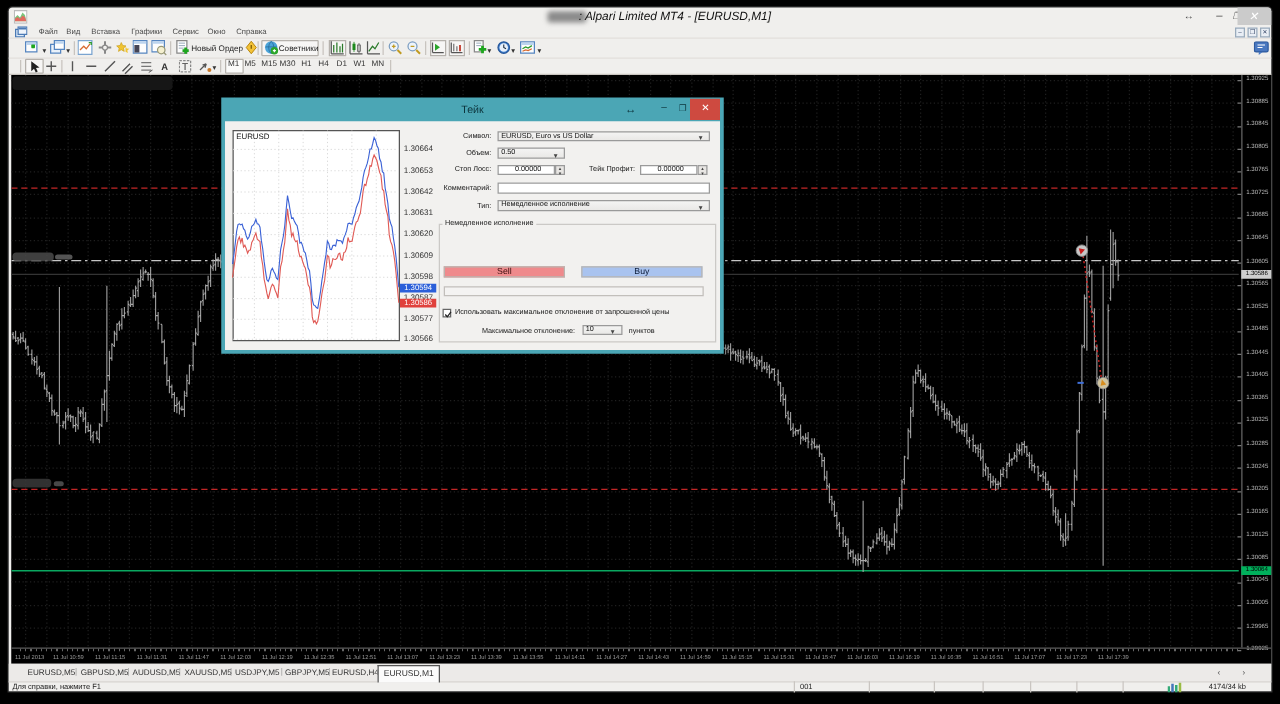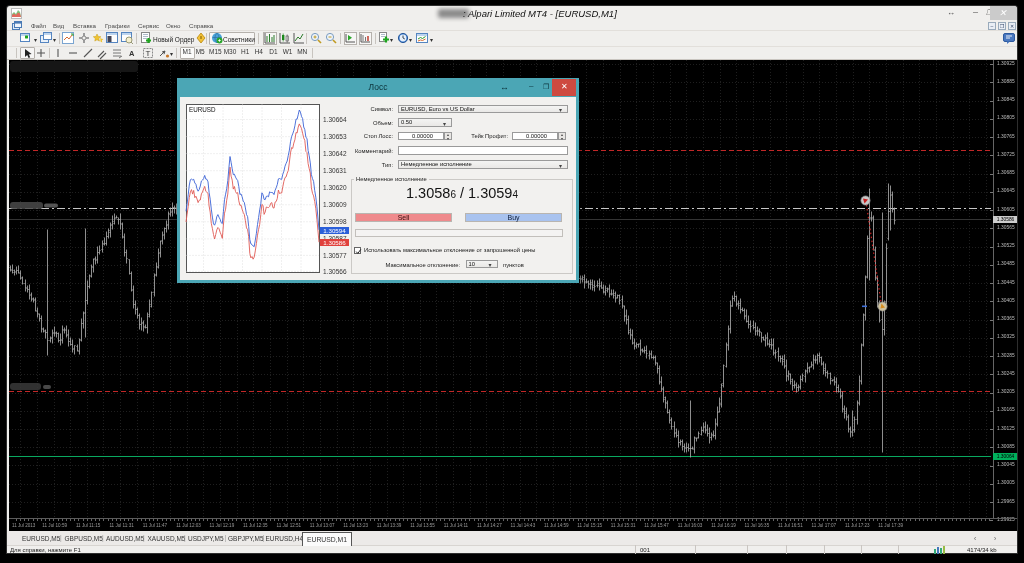--- a/index.html
+++ b/index.html
@@ -420,21 +420,21 @@
         <rect x="0" y="3" width="2" height="5" fill="#3a7"></rect>
         <rect x="3" y="1" width="2" height="7" fill="#47b"></rect>
         <rect x="6" y="2" width="2" height="6" fill="#3a7"></rect>
         <rect x="9" y="0" width="2" height="8" fill="#9b4"></rect>
       </svg>
     <div class="abs" style="left:960px;top:1px">4174/34 kb</div>
   </div>
 </div>
 
 <div id="dlg">
-  <div class="dttl">Лосс</div>
+  <div class="dttl">Тейк</div>
   <div class="abs" style="left:323px;top:4px;font-size:9px;color:#0c333b">↔</div>
   <div class="abs" style="left:352px;top:3px;font-size:8px;color:#0c333b">–</div>
   <div class="abs" style="left:366px;top:4.5px;font-size:7px;color:#0c333b">❐</div>
   <div class="abs" style="left:375px;top:1px;width:24px;height:17px;background:#ce4a40"></div>
   <div class="abs" style="left:384px;top:4px;font-size:8px;color:#fff">✕</div>
   <div id="dbody"></div>
   <div id="minipanel"></div>
     <svg class="abs" style="left:0;top:0" width="402" height="205" viewBox="177 78 402 205">
 <path d="M203.5 104.5V272M223.0 104.5V272M242.5 104.5V272M262.0 104.5V272M281.5 104.5V272M301.0 104.5V272" stroke="#d9d9d9" stroke-width="0.8" stroke-dasharray="1 2" fill="none"></path>
 <path d="M186.5 119.5H319M186.5 136.6H319M186.5 153.6H319M186.5 170.7H319M186.5 187.7H319M186.5 204.8H319M186.5 221.8H319M186.5 238.9H319M186.5 255.4H319M186.5 271.4H319" stroke="#d9d9d9" stroke-width="0.8" stroke-dasharray="1 2" fill="none"></path>
@@ -466,21 +466,20 @@
     <div class="dlab" style="left:271px;top:55px;width:60px">Тейк Профит:</div>
     <div class="dinput" style="left:335px;top:53.5px;width:46px;height:8.5px;text-align:right;padding:0 10px;line-height:7.5px;background:#fff">0.00000</div>
     <div class="abs" style="left:381px;top:53.5px;width:8px;height:8.5px;background:#e8e6e3;border:1px solid #9a9a9a;font-size:4px;color:#444;text-align:center;line-height:4px">▴<br>▾</div>
     <div class="dlab" style="left:156px;top:69.5px;width:60px">Комментарий:</div>
     <div class="dinput" style="left:221px;top:68px;width:170px;height:8.5px;text-align:left;padding:0 2px;line-height:7.5px;background:#fff"></div>
     <div class="dlab" style="left:156px;top:83.5px;width:60px">Тип:</div>
     <div class="dinput" style="left:221px;top:82px;width:170px;height:8.5px;text-align:left;padding:0 2px;line-height:7.5px;background:linear-gradient(#f4f4f3,#e9e8e6)">Немедленное исполнение</div>
     <div class="darrow" style="left:382px;top:83.5px">▾</div>
     <div class="gbox" style="left:174px;top:101px;width:222px;height:95px"></div>
     <div class="glab" style="left:177px;top:97.5px">Немедленное исполнение</div>
-    <div id="bigprice" style="left:174px;top:107px">1.3058<span class="sm">6</span> / 1.3059<span class="sm">4</span></div>
     <div id="sellbtn" style="left:178px;top:135px">Sell</div>
     <div id="buybtn" style="left:288px;top:135px">Buy</div>
     <div id="pbar" style="left:178px;top:150.5px"></div>
     <div class="cb" style="left:177px;top:168.5px">
       <svg width="7" height="7" viewBox="0 0 7 7">
         <path d="M1.2 3.6l1.6 1.8L5.8 1.4" stroke="#222" stroke-width="1" fill="none"></path>
       </svg>
     </div>
     <div class="abs" style="left:187px;top:169px;font-size:5.8px;color:#1a1a1a">Использовать максимальное отклонение от запрошенной цены</div>
     <div class="dlab" style="left:193px;top:183.5px;width:90px">Максимальное отклонение:</div>

